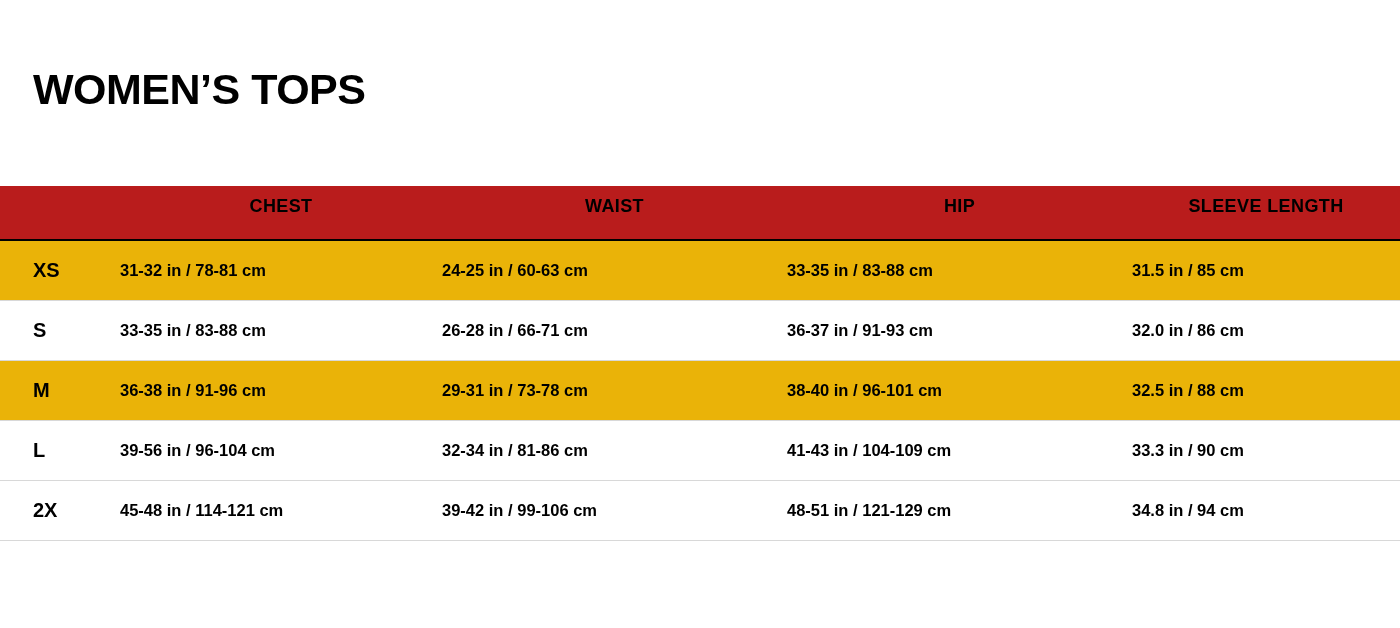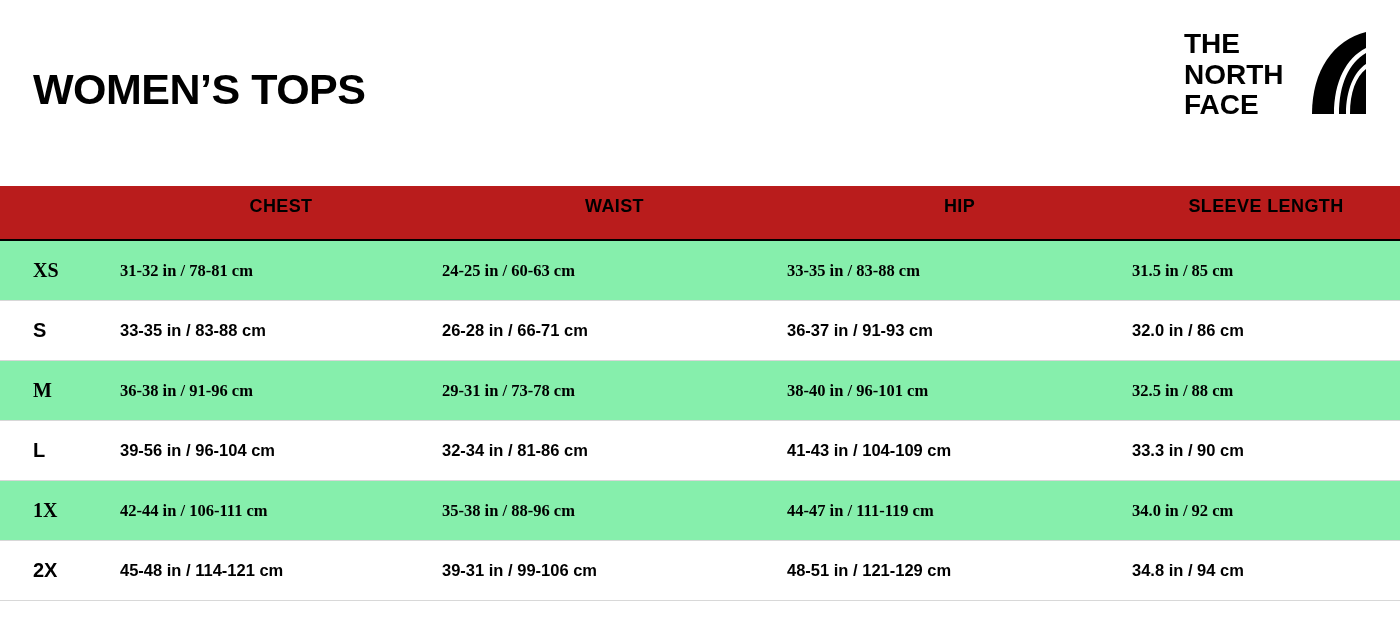--- a/index.html
+++ b/index.html
@@ -88,22 +88,21 @@
   }
 
   .size-table thead tr {
     border-bottom: 2px solid #000000;
   }
 
   .size-table tbody tr {
     border-bottom: 1px solid #d8d8d8;
   }
   .size-table tbody tr.shaded {
-    background: #86efac;
-    font-family: Liberation Serif, serif;
+    background: #eab308;
   }
   .size-table tbody tr:last-child {
     border-bottom: 1px solid #d8d8d8;
     margin-top: 8px;
   }
 
   .size-table tbody td {
     font-size: 17px;
     padding: 18px 0;
     text-align: left;
@@ -131,39 +130,20 @@
   }
 </style>
 </head>
 <body>
 
 <div class="page">
 
   <div class="header">
     <div class="page-title">WOMEN’S TOPS</div>
 
-    <div class="brand-logo">
-      <svg viewBox="0 0 182 96" xmlns="http://www.w3.org/2000/svg" aria-hidden="true">
-
-        <g fill="#000000">
-          <path d="M128 88 C128 44 150 14 182 6 L182 88 Z"></path>
-          <path d="M182 6 C150 14 128 44 128 88" fill="none" stroke="#000000" stroke-width="0"></path>
-        </g>
-        <g fill="#ffffff">
-          <path d="M150 88 C150 56 162 32 182 22 L182 27 C165 37 155 58 155 88 Z"></path>
-          <path d="M162 88 C162 64 170 46 182 38 L182 43 C172 51 166 66 166 88 Z"></path>
-        </g>
-
-        <g fill="#000000" font-family="Liberation Sans, sans-serif" font-weight="bold">
-          <text x="0" y="27" font-size="28" letter-spacing="0">THE</text>
-          <text x="0" y="58" font-size="28" letter-spacing="0">NORTH</text>
-          <text x="0" y="88" font-size="28" letter-spacing="0">FACE</text>
-        </g>
-      </svg>
-    </div>
   </div>
 
   <table class="size-table">
     <colgroup>
       <col class="c-size">
       <col class="c-chest">
       <col class="c-waist">
       <col class="c-hip">
       <col class="c-sleeve">
     </colgroup>
@@ -198,30 +178,23 @@
         <td class="td-hip">38-40 in / 96-101 cm</td>
         <td class="td-sleeve">32.5 in / 88 cm</td>
       </tr>
       <tr>
         <td class="td-size">L</td>
         <td class="td-chest">39-56 in / 96-104 cm</td>
         <td class="td-waist">32-34 in / 81-86 cm</td>
         <td class="td-hip">41-43 in / 104-109 cm</td>
         <td class="td-sleeve">33.3 in / 90 cm</td>
       </tr>
-      <tr class="shaded">
-        <td class="td-size">1X</td>
-        <td class="td-chest">42-44 in / 106-111 cm</td>
-        <td class="td-waist">35-38 in / 88-96 cm</td>
-        <td class="td-hip">44-47 in / 111-119 cm</td>
-        <td class="td-sleeve">34.0 in / 92 cm</td>
-      </tr>
       <tr>
         <td class="td-size">2X</td>
         <td class="td-chest">45-48 in / 114-121 cm</td>
-        <td class="td-waist">39-31 in / 99-106 cm</td>
+        <td class="td-waist">39-42 in / 99-106 cm</td>
         <td class="td-hip">48-51 in / 121-129 cm</td>
         <td class="td-sleeve">34.8 in / 94 cm</td>
       </tr>
     </tbody>
   </table>
 
 </div>
 
 </body></html>

